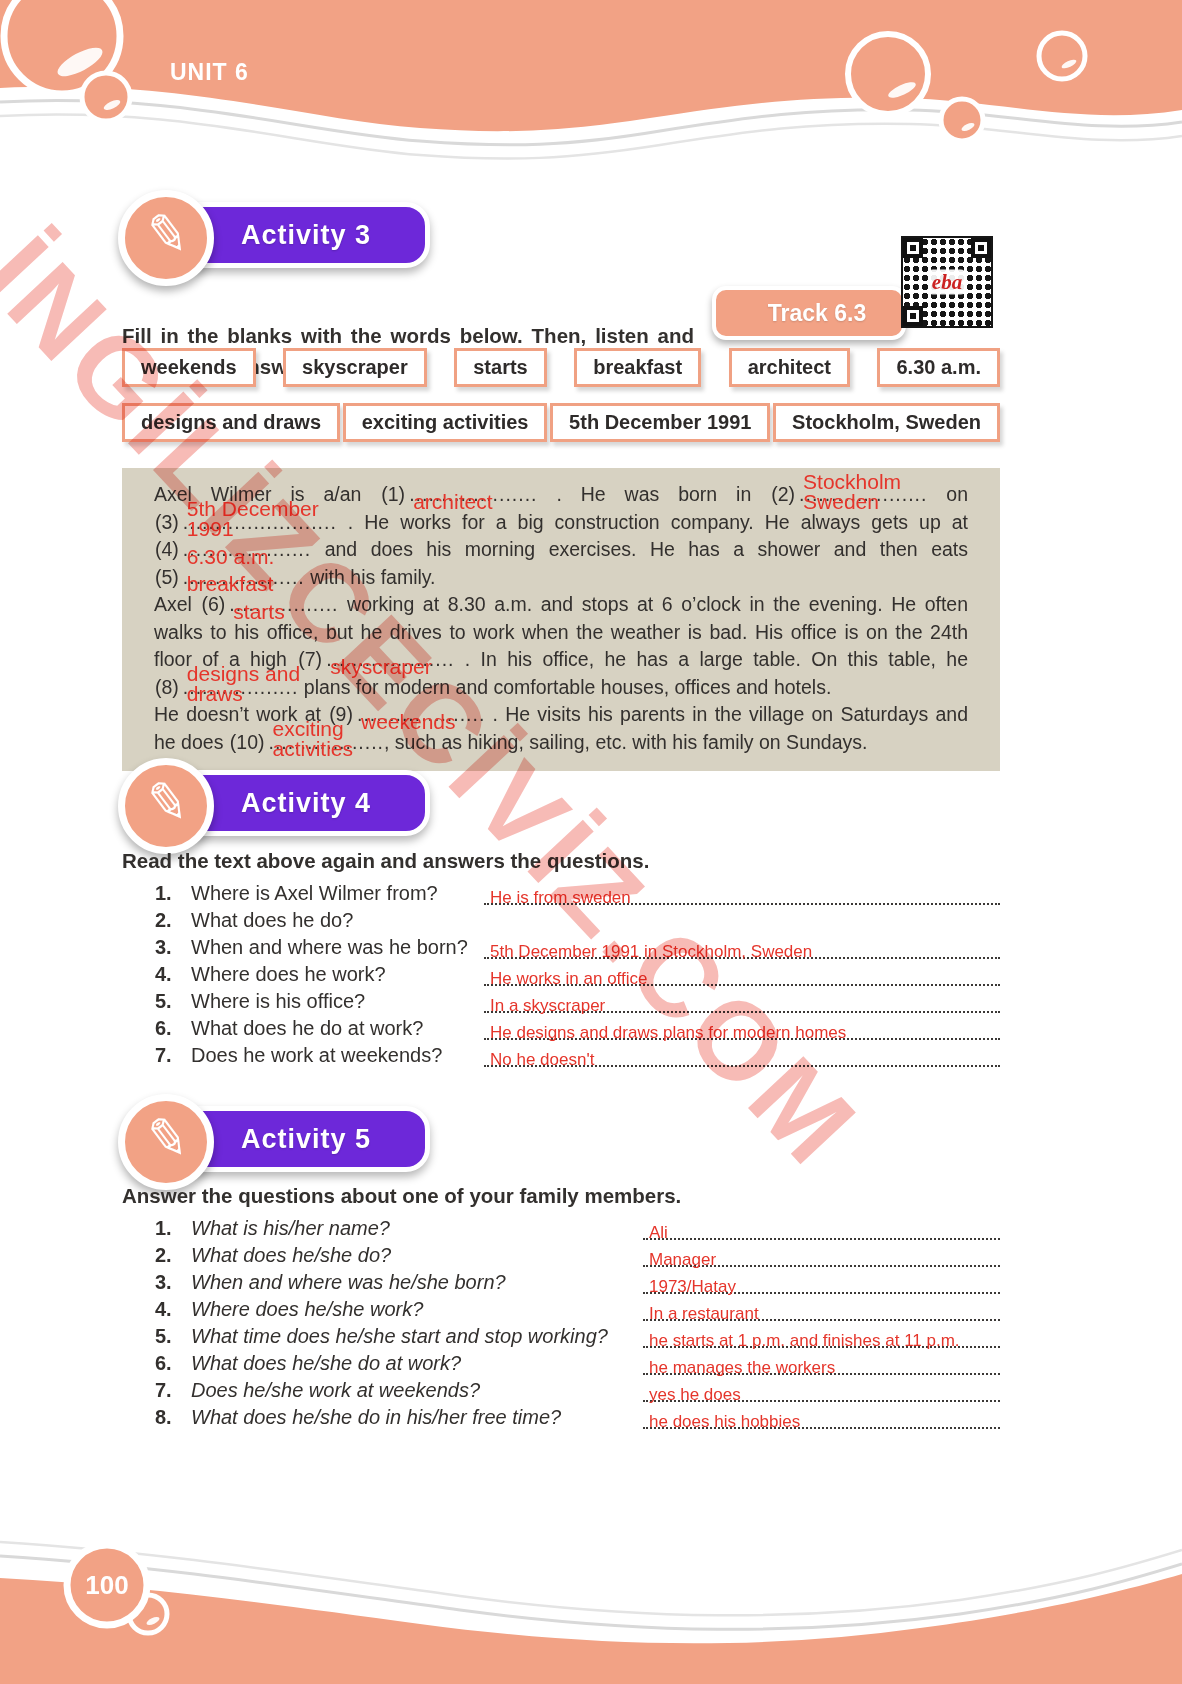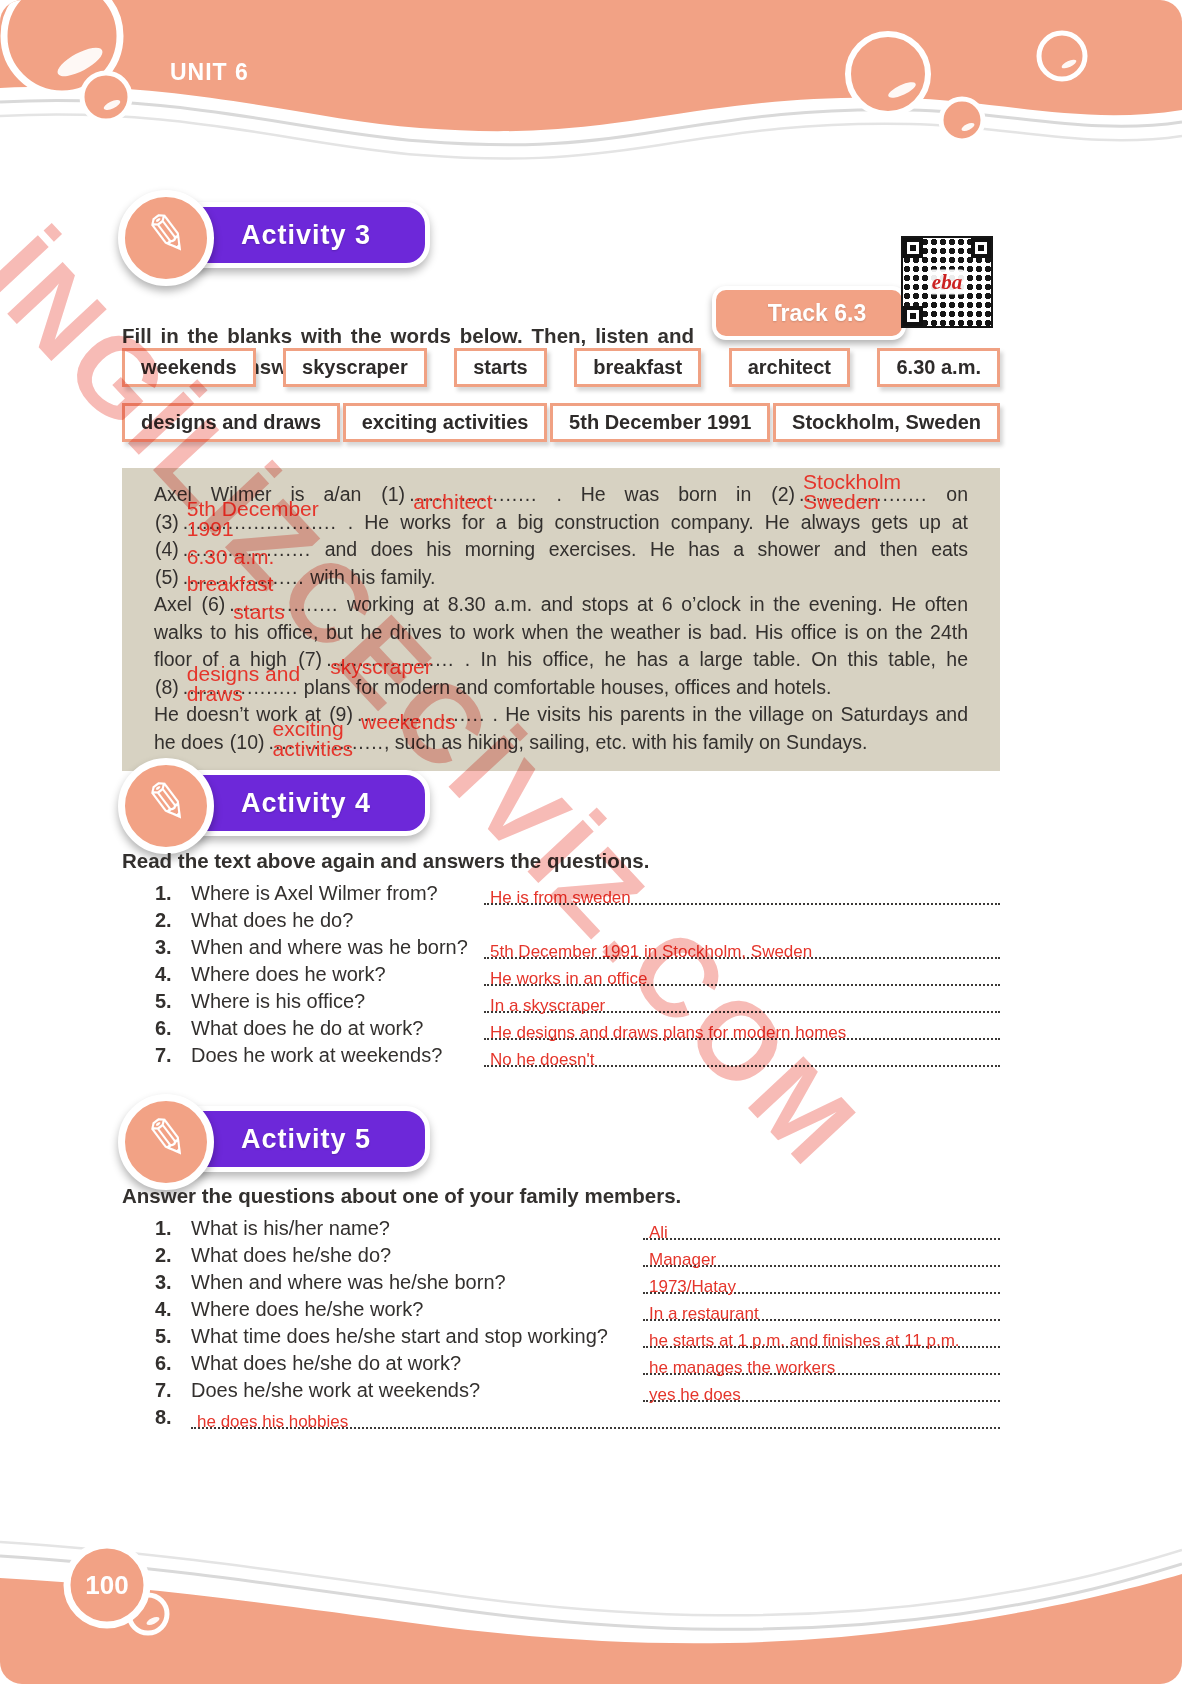--- a/index.html
+++ b/index.html
@@ -1,17 +1,17 @@
 <!DOCTYPE html>
 <html><head>
 <meta charset="utf-8">
 <style>
   html,body{margin:0;padding:0;background:#fff;}
   .page{position:relative;width:1182px;height:1684px;overflow:hidden;background:#fff;
-        font-family:"Liberation Sans", sans-serif;color:#33302e;border-radius:22px;}
+        font-family:"Liberation Sans", sans-serif;color:#33302e;}
   svg{position:absolute;left:0;top:0;}
   svg text{font-family:"Liberation Sans", sans-serif;}
 
   
   .watermark{position:absolute;left:52px;top:212px;font-size:110px;font-weight:bold;
     color:#EE7066;opacity:.48;letter-spacing:6px;white-space:nowrap;
     transform:rotate(47deg);transform-origin:left top;z-index:40;
     mix-blend-mode:multiply;pointer-events:none;}
 
   
@@ -70,21 +70,21 @@
   .dots{letter-spacing:1px;}
   .blank-answer{position:absolute;left:4px;bottom:-3px;color:#E5352B;font-size:21px;
     line-height:.95;white-space:pre;z-index:2;}
 
   
   .q-block{position:absolute;left:155px;width:845px;z-index:5;}
   .q-a4{top:878px;} .q-a5{top:1213px;}
   .q-row{display:flex;align-items:flex-end;height:27px;font-size:20px;}
   .q-num{width:36px;font-weight:bold;flex:none;}
   .q-text{flex:none;}
-  .q-a4 .q-text{width:293px;} .q-a5 .q-text{width:452px;}
+  .q-a4 .q-text{width:293px;} .q-a5 .q-text{width:452px;font-style:italic;}
   .answer-zone{flex:1;position:relative;border-bottom:2.5px dotted #3b3836;height:100%;}
   .q-answer{position:absolute;left:6px;bottom:-5px;color:#E5352B;font-size:17px;
     white-space:nowrap;}
 </style>
 </head>
 <body>
 
 <div class="page">
 
   <svg width="1182" height="185" viewBox="0 0 1182 185">
@@ -262,20 +262,21 @@
       </div>
       <div class="q-row">
         <span class="q-num">7.</span>
         <span class="q-text">Does he/she work at weekends?</span>
         <span class="answer-zone">
           <span class="q-answer">yes he does</span>
         </span>
       </div>
       <div class="q-row">
         <span class="q-num">8.</span>
+        <span class="q-text">What does he/she do in his/her free time?</span>
         <span class="answer-zone">
           <span class="q-answer">he does his hobbies</span>
         </span>
       </div>
     </div>
 
   <svg width="1182" height="214" viewBox="0 1470 1182 214" style="top:1470px">
     <path fill="none" stroke="#e4e4e4" stroke-width="2.5" d="M0,1542 C160,1552 300,1574 460,1596 C640,1620 800,1622 960,1600 C1070,1584 1130,1566 1182,1550"></path>
     <path fill="none" stroke="#d9d9d9" stroke-width="3" d="M0,1556 C160,1566 300,1588 460,1610 C640,1634 800,1636 960,1614 C1070,1598 1130,1580 1182,1564"></path>
     <path fill="#F2A285" d="M0,1684 V1578 C140,1586 260,1602 420,1624 C600,1648 760,1650 920,1628 C1040,1612 1120,1592 1182,1574 V1684 Z"></path>

